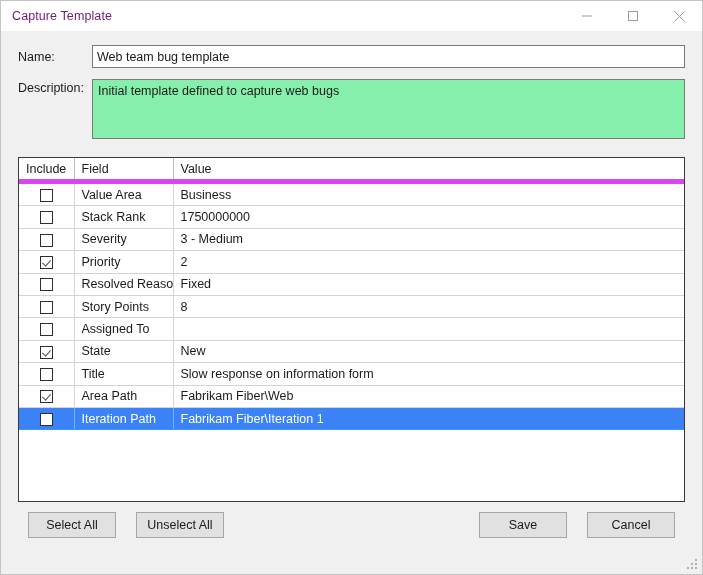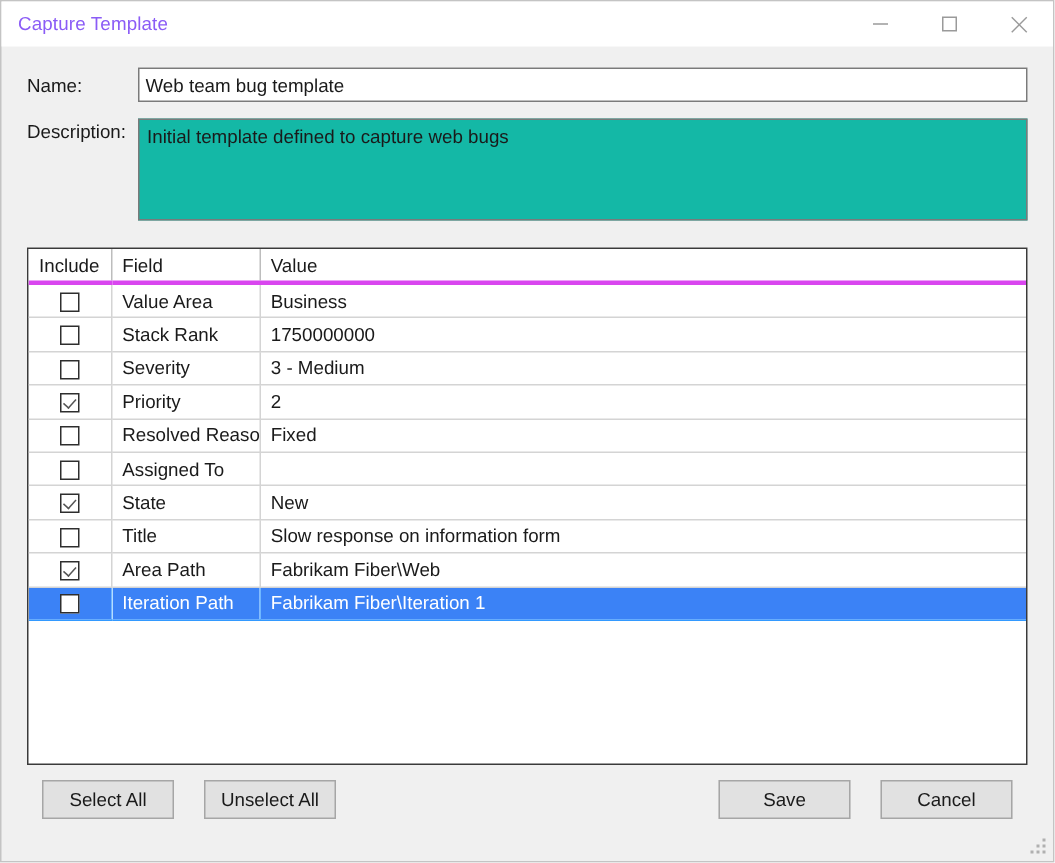--- a/index.html
+++ b/index.html
@@ -29,21 +29,21 @@
   .titlebar {
     height: 30px;
     background: #ffffff;
     display: flex;
     align-items: center;
     flex: 0 0 auto;
   }
   .title-text {
     padding-left: 11px;
     font-size: 12.5px;
-    color: #8b5cf6;
+    color: #701a75;
     letter-spacing: 0.1px;
     white-space: nowrap;
   }
   .title-spacer { flex: 1 1 auto; }
   .win-btn {
     width: 46px;
     height: 30px;
     display: flex;
     align-items: center;
     justify-content: center;
@@ -79,24 +79,24 @@
     outline: none;
   }
   .row-desc {
     display: flex;
     align-items: flex-start;
     margin-top: 11px;
   }
   .row-desc .lbl { padding-top: 2px; }
   .txtarea {
     flex: 1 1 auto;
-    height: 68px;
+    height: 60px;
     box-sizing: border-box;
     border: 1px solid #7a7a7a;
-    background: #14b8a6;
+    background: #86efac;
     font-family: "Liberation Sans", sans-serif;
     font-size: 12.5px;
     color: #1a1a1a;
     padding: 3px 5px;
     resize: none;
     outline: none;
     line-height: 1.35;
   }
   
   .grid-wrap {
@@ -113,21 +113,21 @@
     border-collapse: collapse;
     table-layout: fixed;
   }
   .grid-table th {
     font-weight: normal;
     text-align: left;
     font-size: 12.5px;
     color: #1a1a1a;
     height: 21px;
     padding: 0 0 0 7px;
-    border-bottom: 3px solid #d946ef;
+    border-bottom: 5px solid #d946ef;
     border-right: 1px solid #bdbdbd;
     background: #ffffff;
     vertical-align: middle;
   }
   .grid-table th.last { border-right: none; }
   .grid-table td {
     height: 21.4px;
     font-size: 12.5px;
     color: #1a1a1a;
     padding: 0 0 0 7px;
@@ -293,20 +293,25 @@
             <td>Priority</td>
             <td class="last">2</td>
           </tr>
           <tr>
             <td class="ckcell"><span class="ckbox"></span></td>
             <td>Resolved Reason</td>
             <td class="last">Fixed</td>
           </tr>
           <tr>
             <td class="ckcell"><span class="ckbox"></span></td>
+            <td>Story Points</td>
+            <td class="last">8</td>
+          </tr>
+          <tr>
+            <td class="ckcell"><span class="ckbox"></span></td>
             <td>Assigned To</td>
             <td class="last"></td>
           </tr>
           <tr>
             <td class="ckcell"><span class="ckbox checked"></span></td>
             <td>State</td>
             <td class="last">New</td>
           </tr>
           <tr>
             <td class="ckcell"><span class="ckbox"></span></td>

